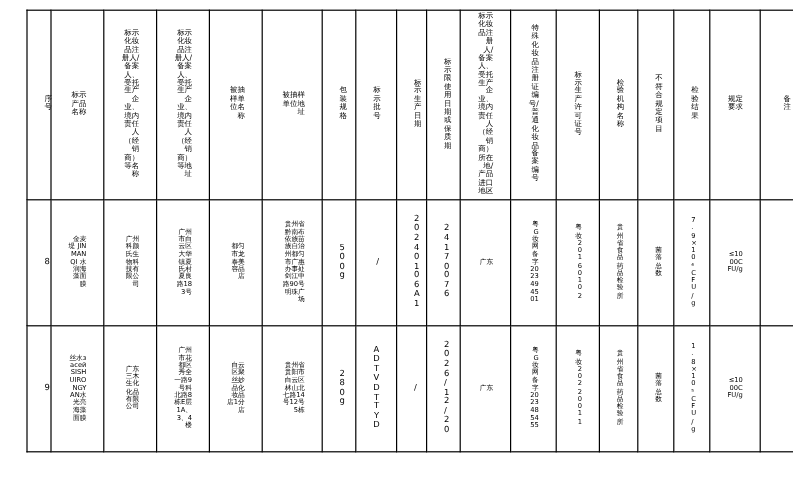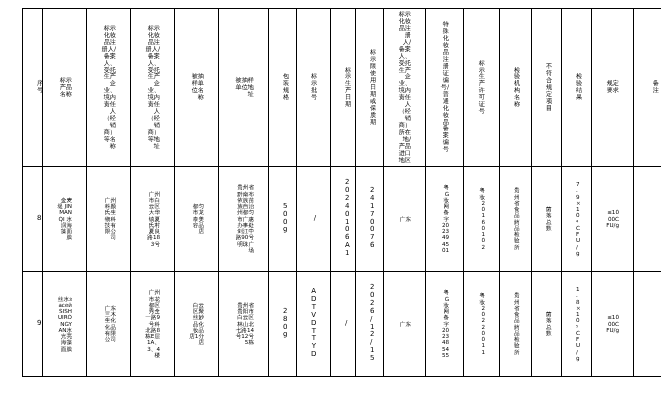--- a/index.html
+++ b/index.html
@@ -143,21 +143,21 @@
       <tr>
         <td class="idx">9</td>
         <td>丝水засей SISHUIRONGYAN水光亮海藻面膜</td>
         <td>广东三木生化化品有限公司</td>
         <td>广州市花都区秀全一路9号科北路8栋E层1A、3、4楼</td>
         <td>白云区聚丝妙品化妆品店1分店</td>
         <td>贵州省贵阳市白云区林山北七路14号12号5栋</td>
         <td class="mono">280g</td>
         <td class="mono">ADTVDTTYD</td>
         <td class="mono">/</td>
-        <td class="mono">2026/12/15</td>
+        <td class="mono">2026/12/20</td>
         <td>广东</td>
         <td>粤G妆网备字20234854 55</td>
         <td>粤妆20220011</td>
         <td>贵州省食品药品检验所</td>
         <td>菌落总数</td>
         <td>1.8×10⁵CFU/g</td>
         <td>≤1000CFU/g</td>
         <td></td>
       </tr>
     </tbody>

